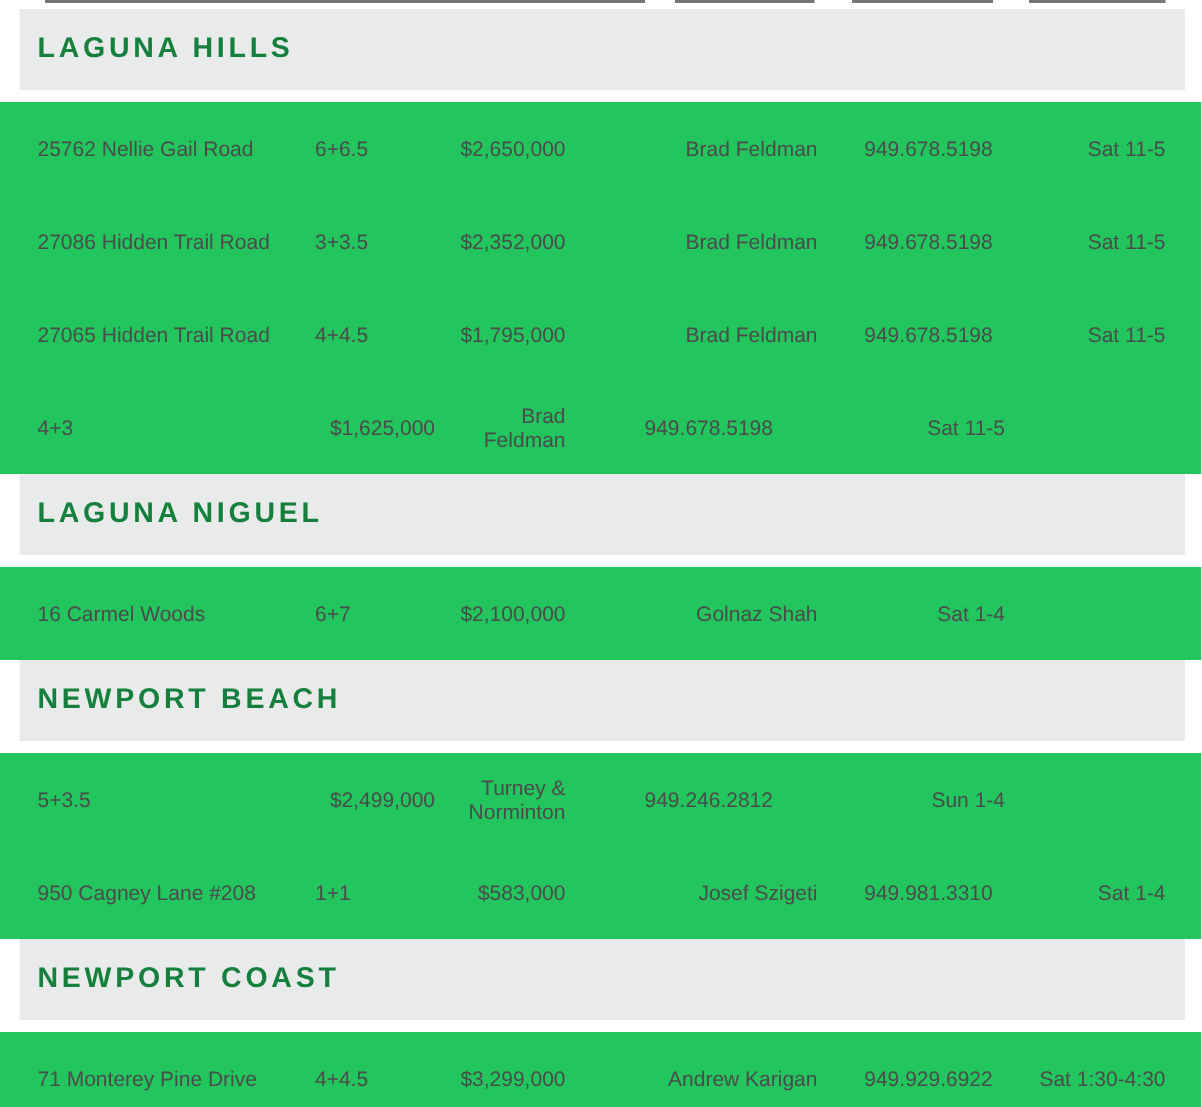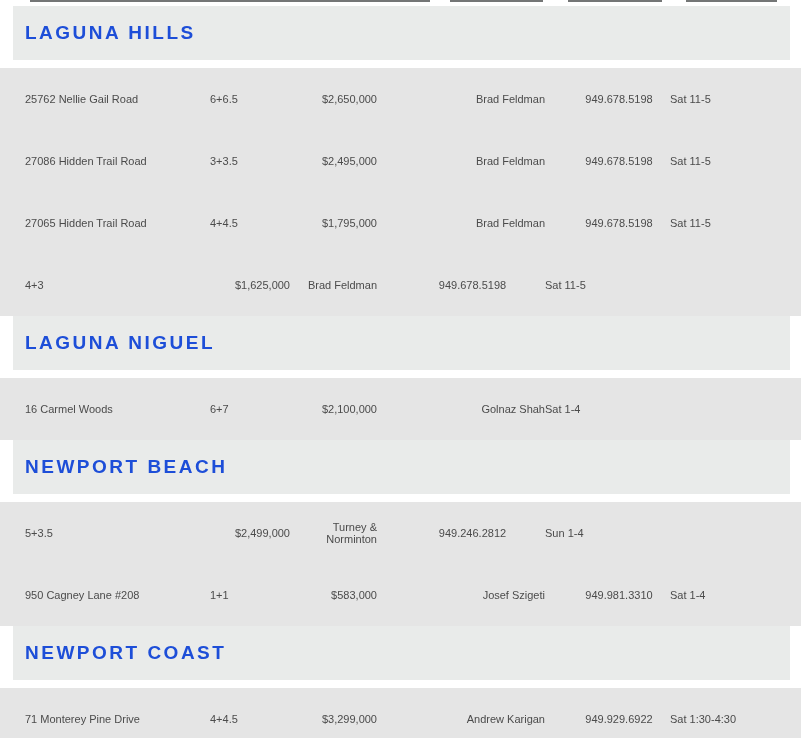--- a/index.html
+++ b/index.html
@@ -36,39 +36,39 @@
     background: #e9ebea;
     display: flex;
     align-items: center;
     padding-left: 12px;
     margin-bottom: 8px;
   }
   .section-title {
     font-size: 19px;
     font-weight: bold;
     letter-spacing: 2.5px;
-    color: #1d4ed8;
+    color: #15803d;
   }
   .listing-row {
     height: 62px;
     display: grid;
     grid-template-columns: 185px 80px 87px 168px 125px 107px;
     align-items: center;
     padding-left: 25px;
     padding-right: 24px;
-    font-size: 11px;
+    font-size: 14px;
     color: #4b4b4b;
-    background: #e5e5e5;
+    background: #22c55e;
   }
   .cell-address { text-align: left; }
   .cell-beds    { text-align: left; }
   .cell-price   { text-align: right; }
   .cell-agent   { text-align: right; }
   .cell-phone   { text-align: center; padding-left: 23px; }
-  .cell-time    { }
+  .cell-time    { text-align: right; }
 </style>
 </head>
 <body>
 
 <div class="page">
 
   <div class="artifact">
     <span class="seg1"></span>
     <span class="seg2"></span>
     <span class="seg3"></span>
@@ -86,21 +86,21 @@
     <span class="cell-beds">6+6.5</span>
     <span class="cell-price">$2,650,000</span>
     <span class="cell-agent">Brad Feldman</span>
     <span class="cell-phone">949.678.5198</span>
     <span class="cell-time">Sat 11-5</span>
   </div>
 
   <div class="listing-row">
     <span class="cell-address">27086 Hidden Trail Road</span>
     <span class="cell-beds">3+3.5</span>
-    <span class="cell-price">$2,495,000</span>
+    <span class="cell-price">$2,352,000</span>
     <span class="cell-agent">Brad Feldman</span>
     <span class="cell-phone">949.678.5198</span>
     <span class="cell-time">Sat 11-5</span>
   </div>
 
   <div class="listing-row">
     <span class="cell-address">27065 Hidden Trail Road</span>
     <span class="cell-beds">4+4.5</span>
     <span class="cell-price">$1,795,000</span>
     <span class="cell-agent">Brad Feldman</span>

